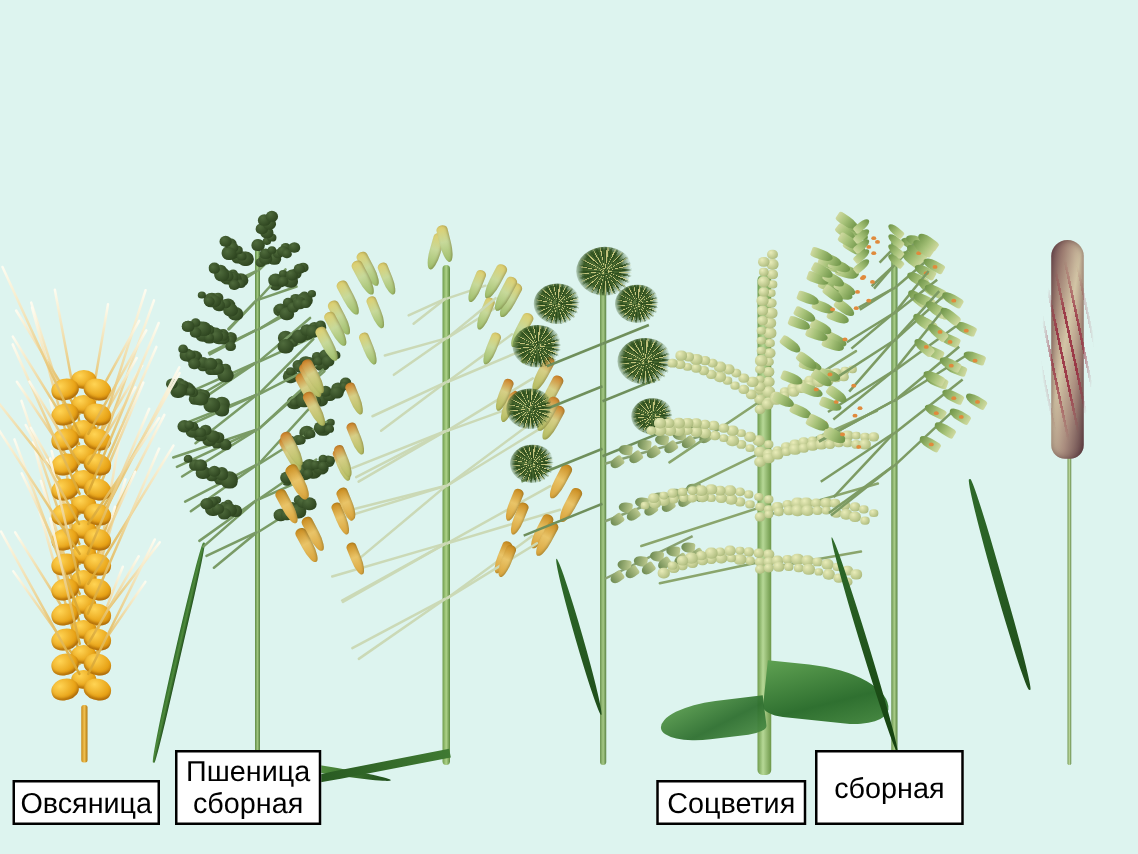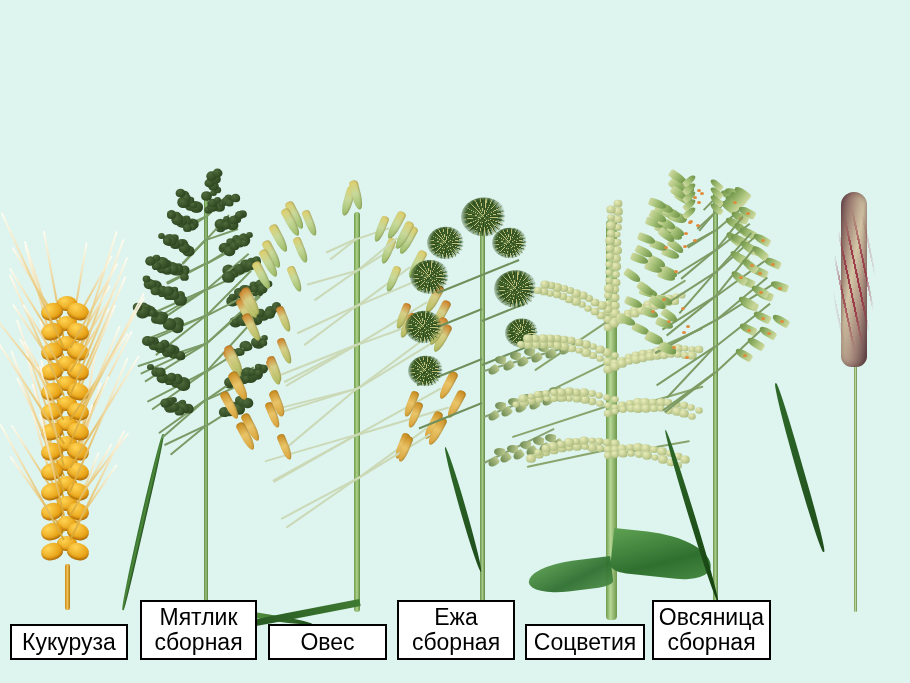--- a/index.html
+++ b/index.html
@@ -1107,40 +1107,32 @@
       <div class="fx-stem"></div>
       <div class="fxleaf" style="left:10px;bottom:60px;width:7px;height:175px;border-radius:60% 40% 45% 55%;
                   transform:rotate(-12deg) skewX(4deg);transform-origin:bottom center;"></div>
       <div class="fx-spike"></div>
       <div class="fx-bristles"></div>
     </div>
 
   </div>
 
   <div class="label-box" style="left:10px;top:624px;width:118px;height:36px;">
-    <span>Кукуруза</span>
+    <span>Овсяница</span>
   </div>
 
   <div class="label-box" style="left:140px;top:600px;width:117px;height:60px;flex-direction:column;">
-    <span class="l2">Мятлик</span>
+    <span class="l2">Пшеница</span>
     <span class="l2">сборная</span>
   </div>
 
-  <div class="label-box" style="left:268px;top:624px;width:119px;height:36px;">
-    <span>Овес</span>
-  </div>
-
-  <div class="label-box" style="left:397px;top:600px;width:118px;height:60px;flex-direction:column;">
-    <span class="l2">Ежа</span>
-    <span class="l2">сборная</span>
-  </div>
+
 
   <div class="label-box" style="left:525px;top:624px;width:120px;height:36px;">
     <span>Соцветия</span>
   </div>
 
   <div class="label-box" style="left:652px;top:600px;width:119px;height:60px;flex-direction:column;">
-    <span class="l2">Овсяница</span>
     <span class="l2">сборная</span>
   </div>
 
 
 </div>
 
 </body></html>

